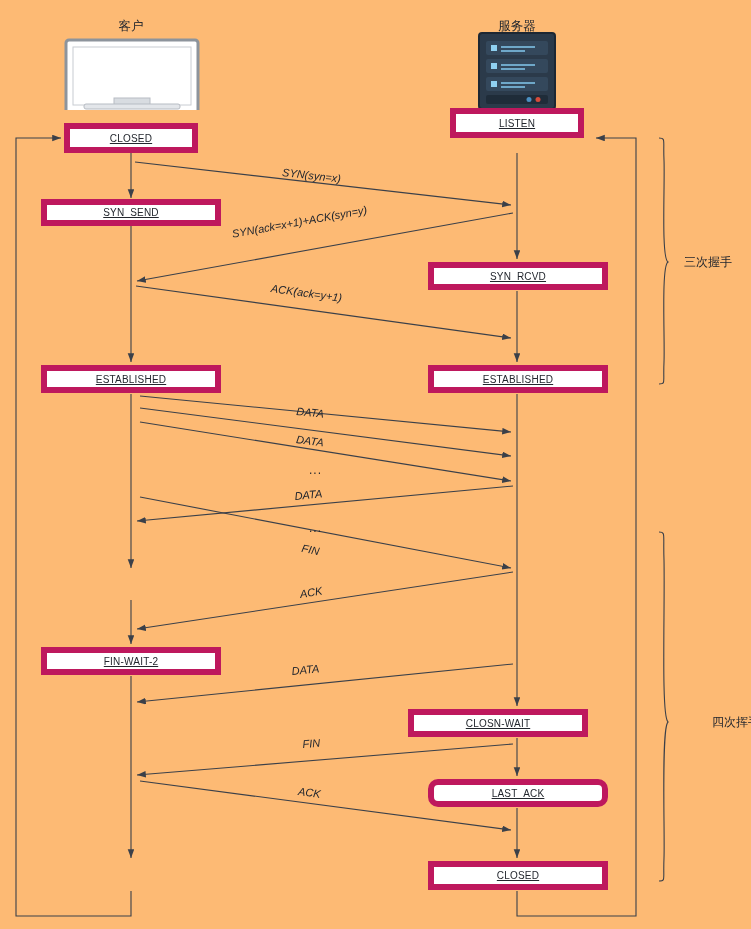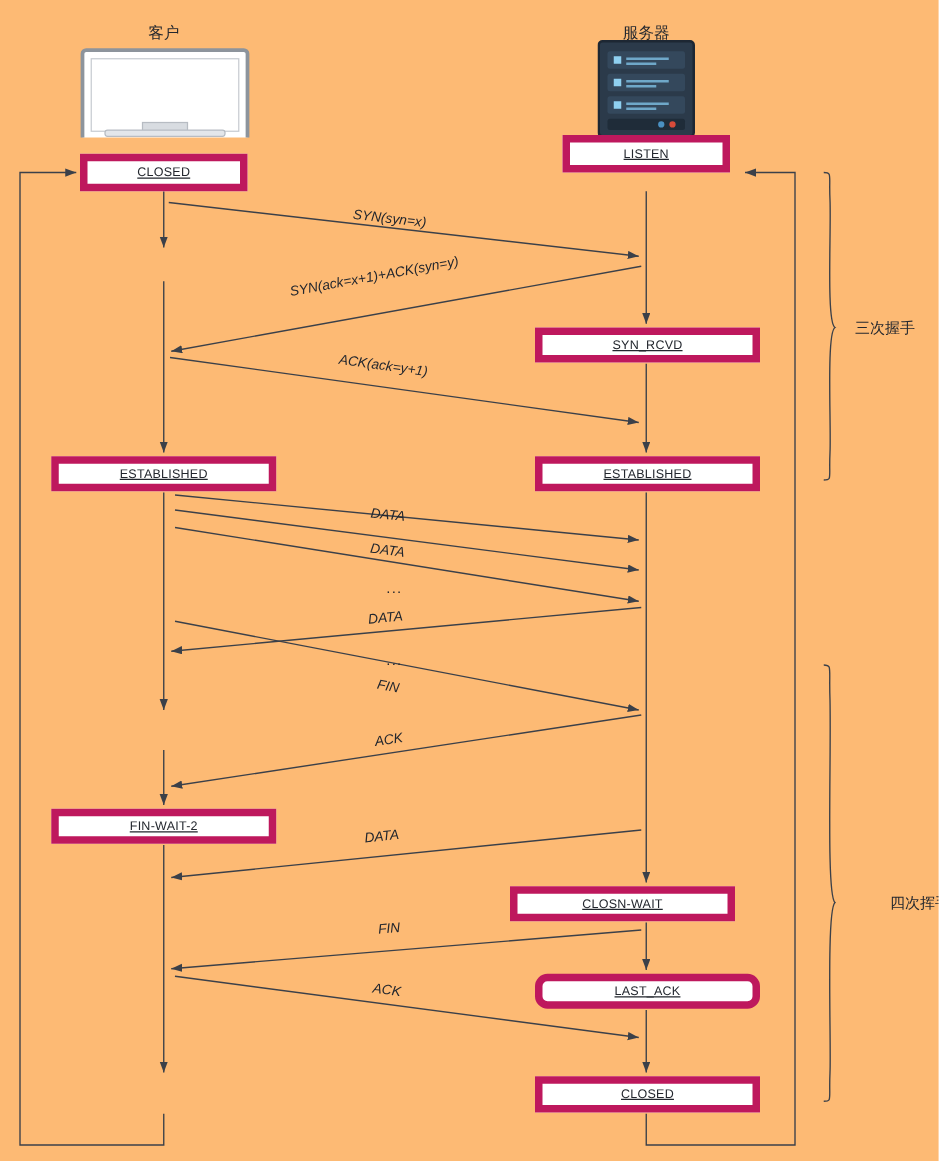--- a/index.html
+++ b/index.html
@@ -143,20 +143,21 @@
       <path d="M517,891 L517,916 L636,916 L636,138 L596,138" marker-end="url(#arrow)"></path>
     </g>
 
     <g stroke="#3b4049" stroke-width="1.1" fill="none">
       <path d="M659,138 C666,138 663,140 664,160 C665,185 661,258 668,262 C661,266 665,340 664,362 C663,383 666,384 659,384"></path>
       <path d="M659,532 C666,532 663,534 664,560 C665,610 661,716 668,722 C661,728 665,835 664,858 C663,880 666,881 659,881"></path>
     </g>
   </svg>
 
   <div class="node-box" style="left:64px; top:123px; width:134px; height:30px;">CLOSED</div>
+  <div class="node-box" style="left:41px; top:199px; width:180px; height:27px;">SYN_SEND</div>
   <div class="node-box" style="left:41px; top:365px; width:180px; height:28px;">ESTABLISHED</div>
   <div class="node-box" style="left:41px; top:647px; width:180px; height:28px;">FIN-WAIT-2</div>
 
   <div class="node-box" style="left:450px; top:108px; width:134px; height:30px;">LISTEN</div>
   <div class="node-box" style="left:428px; top:262px; width:180px; height:28px;">SYN_RCVD</div>
   <div class="node-box" style="left:428px; top:365px; width:180px; height:28px;">ESTABLISHED</div>
   <div class="node-box" style="left:408px; top:709px; width:180px; height:28px;">CLOSN-WAIT</div>
   <div class="node-box" style="left:428px; top:779px; width:180px; height:28px;border-radius:10px;">LAST_ACK</div>
   <div class="node-box" style="left:428px; top:861px; width:180px; height:29px;">CLOSED</div>
 

